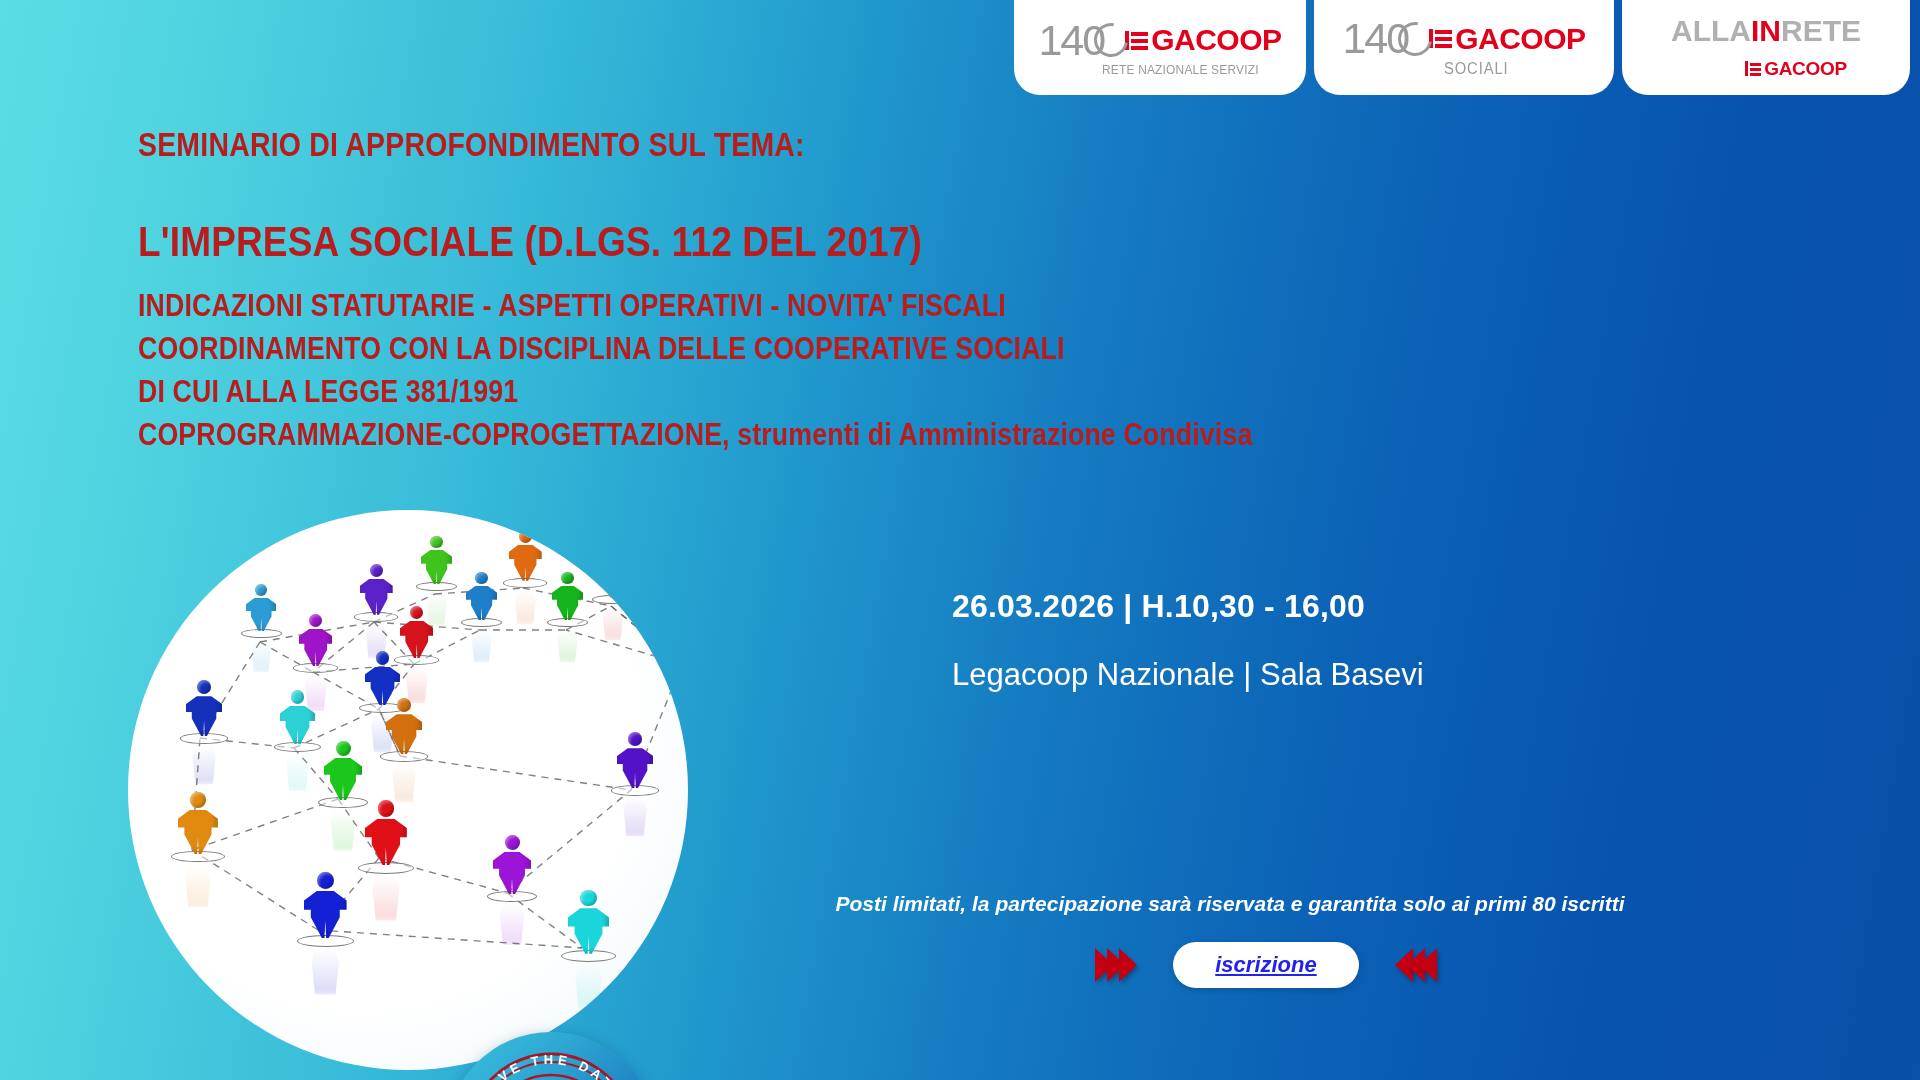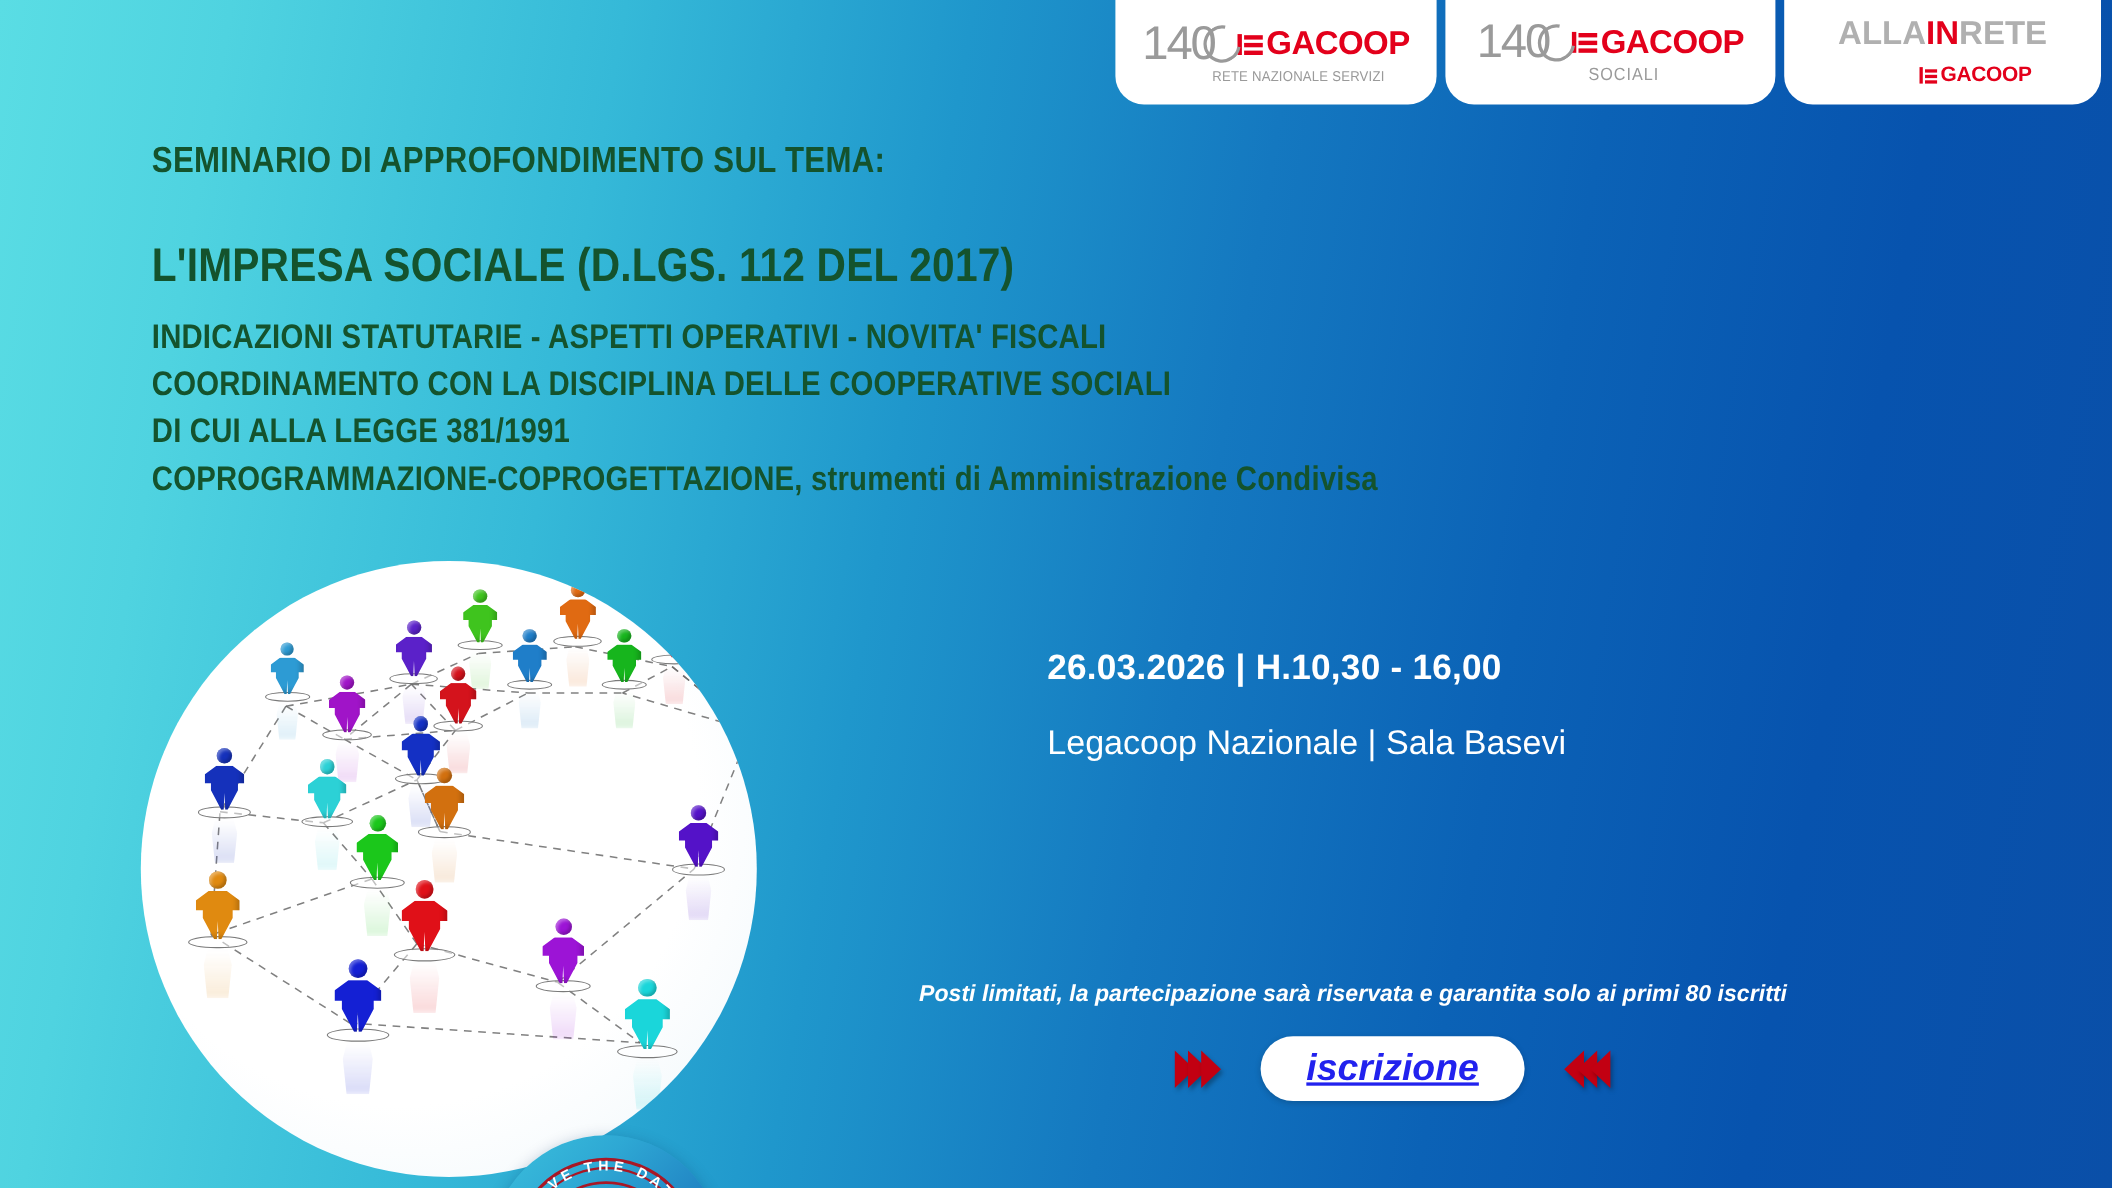--- a/index.html
+++ b/index.html
@@ -82,21 +82,21 @@
     letter-spacing:0px; line-height:1; white-space:nowrap;
   }
   .cir-top .hl { color:#e3001b; }
   .cir-bottom {
     margin-top:12px; margin-left:60px;
     font-size:19px; font-weight:bold; color:#e3001b;
     display:flex; align-items:center; letter-spacing:-0.3px;
   }
 
   
-  #copy { position:absolute; left:138px; top:128px; width:1640px; color:#14532d; }
+  #copy { position:absolute; left:138px; top:128px; width:1640px; color:#b91c1c; }
   .cond {
     font-family:"Liberation Sans Narrow","Liberation Sans",sans-serif;
     transform: scaleX(0.86);
     transform-origin: left center;
     white-space:nowrap;
   }
   #kicker {
     font-size:33px; font-weight:bold; letter-spacing:0.3px;
     line-height:1.05;
   }
@@ -168,21 +168,21 @@
     border-bottom:17px solid transparent;
     border-right:18px solid #c20012;
     margin-left:-6px;
   }
   #cta-pill {
     background:#ffffff; border-radius:30px;
     padding:10px 42px; display:flex; align-items:center; justify-content:center;
     box-shadow:0 2px 6px rgba(0,0,0,0.18);
   }
   #cta-link {
-    color:#2222ee; font-size:34px; font-weight:bold; font-style:italic;
+    color:#2222ee; font-size:22px; font-weight:bold; font-style:italic;
     text-decoration:underline; white-space:nowrap; cursor:pointer;
   }
 </style>
 </head>
 <body>
 
 <div id="logo-bar">
 
   <div class="logo-card c1">
     <div class="lg-row">

